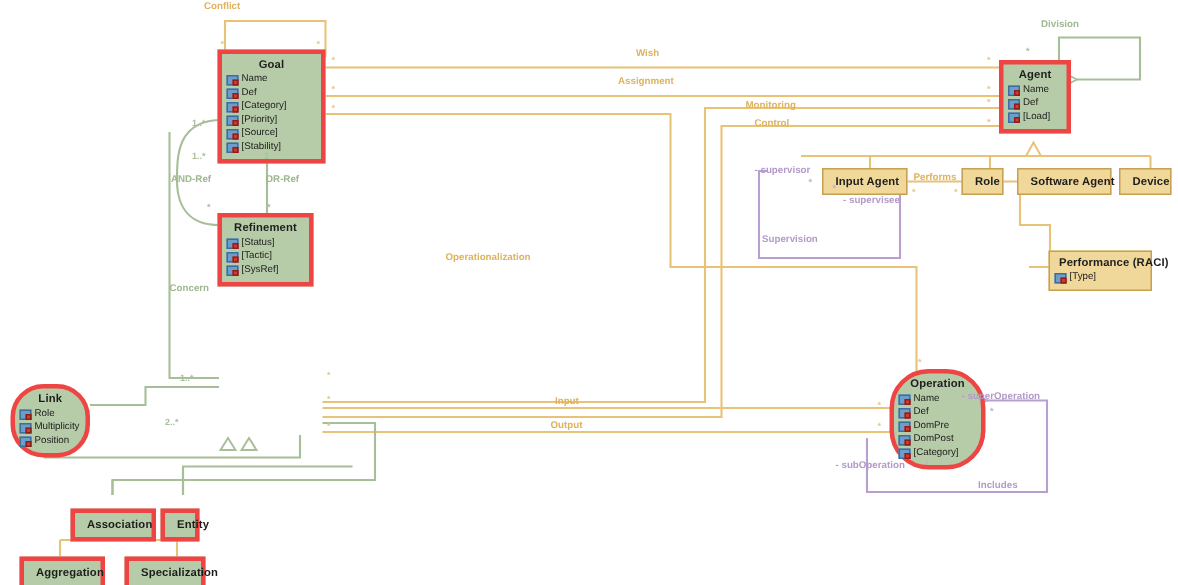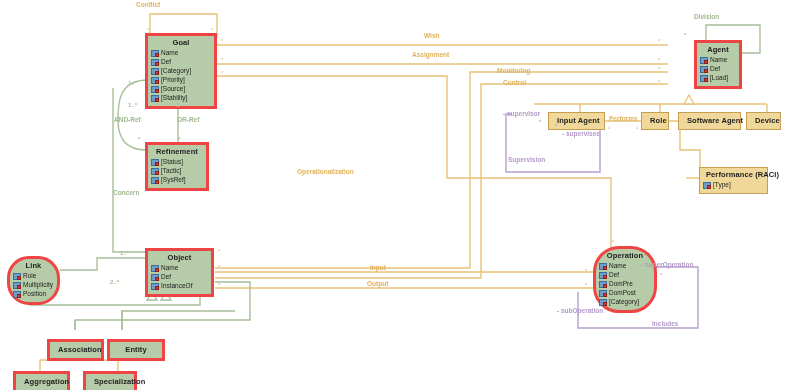--- a/index.html
+++ b/index.html
@@ -263,55 +263,38 @@
           <span class="ico"></span>
           <span class="nm">[Tactic]</span>
         </span>
       <span class="attr">
           <span class="ico"></span>
           <span class="nm">[SysRef]</span>
         </span>
     </span>
   </div>
 
-  <div class="node" style="left:666px; top:40px; width:48px;margin-left:28px;">
+  <div class="node" style="left:666px; top:40px; width:48px;">
     <span class="title">Agent</span>
     <span class="attrs">
       <span class="attr">
           <span class="ico"></span>
           <span class="nm">Name</span>
         </span>
       <span class="attr">
           <span class="ico"></span>
           <span class="nm">Def</span>
         </span>
       <span class="attr">
           <span class="ico"></span>
           <span class="nm">[Load]</span>
         </span>
     </span>
   </div>
 
-  <div class="node" style="left:145px; top:248px; width:69px;">
-    <span class="title">Object</span>
-    <span class="attrs">
-      <span class="attr">
-          <span class="ico"></span>
-          <span class="nm">Name</span>
-        </span>
-      <span class="attr">
-          <span class="ico"></span>
-          <span class="nm">Def</span>
-        </span>
-      <span class="attr">
-          <span class="ico"></span>
-          <span class="nm">InstanceOf</span>
-        </span>
-    </span>
-  </div>
 
   <div class="node" style="left:593px; top:246px; width:64px;border-radius:26px;">
     <span class="title">Operation</span>
     <span class="attrs">
       <span class="attr">
           <span class="ico"></span>
           <span class="nm">Name</span>
         </span>
       <span class="attr">
           <span class="ico"></span>
@@ -373,21 +356,21 @@
           <span class="ico"></span>
           <span class="nm">[Type]</span>
         </span>
     </span>
   </div>
 
   <div class="node simple" style="left:47px; top:339px; width:57px;">
     <span class="title">Association</span>
   </div>
 
-  <div class="node simple" style="left:107px; top:339px; width:58px;">
+  <div class="node simple" style="left:107px; top:339px; width:26px;">
     <span class="title">Entity</span>
   </div>
 
   <div class="node simple" style="left:13px; top:371px; width:57px;">
     <span class="title">Aggregation</span>
   </div>
 
   <div class="node simple" style="left:83px; top:371px; width:54px;">
     <span class="title">Specialization</span>
   </div>

